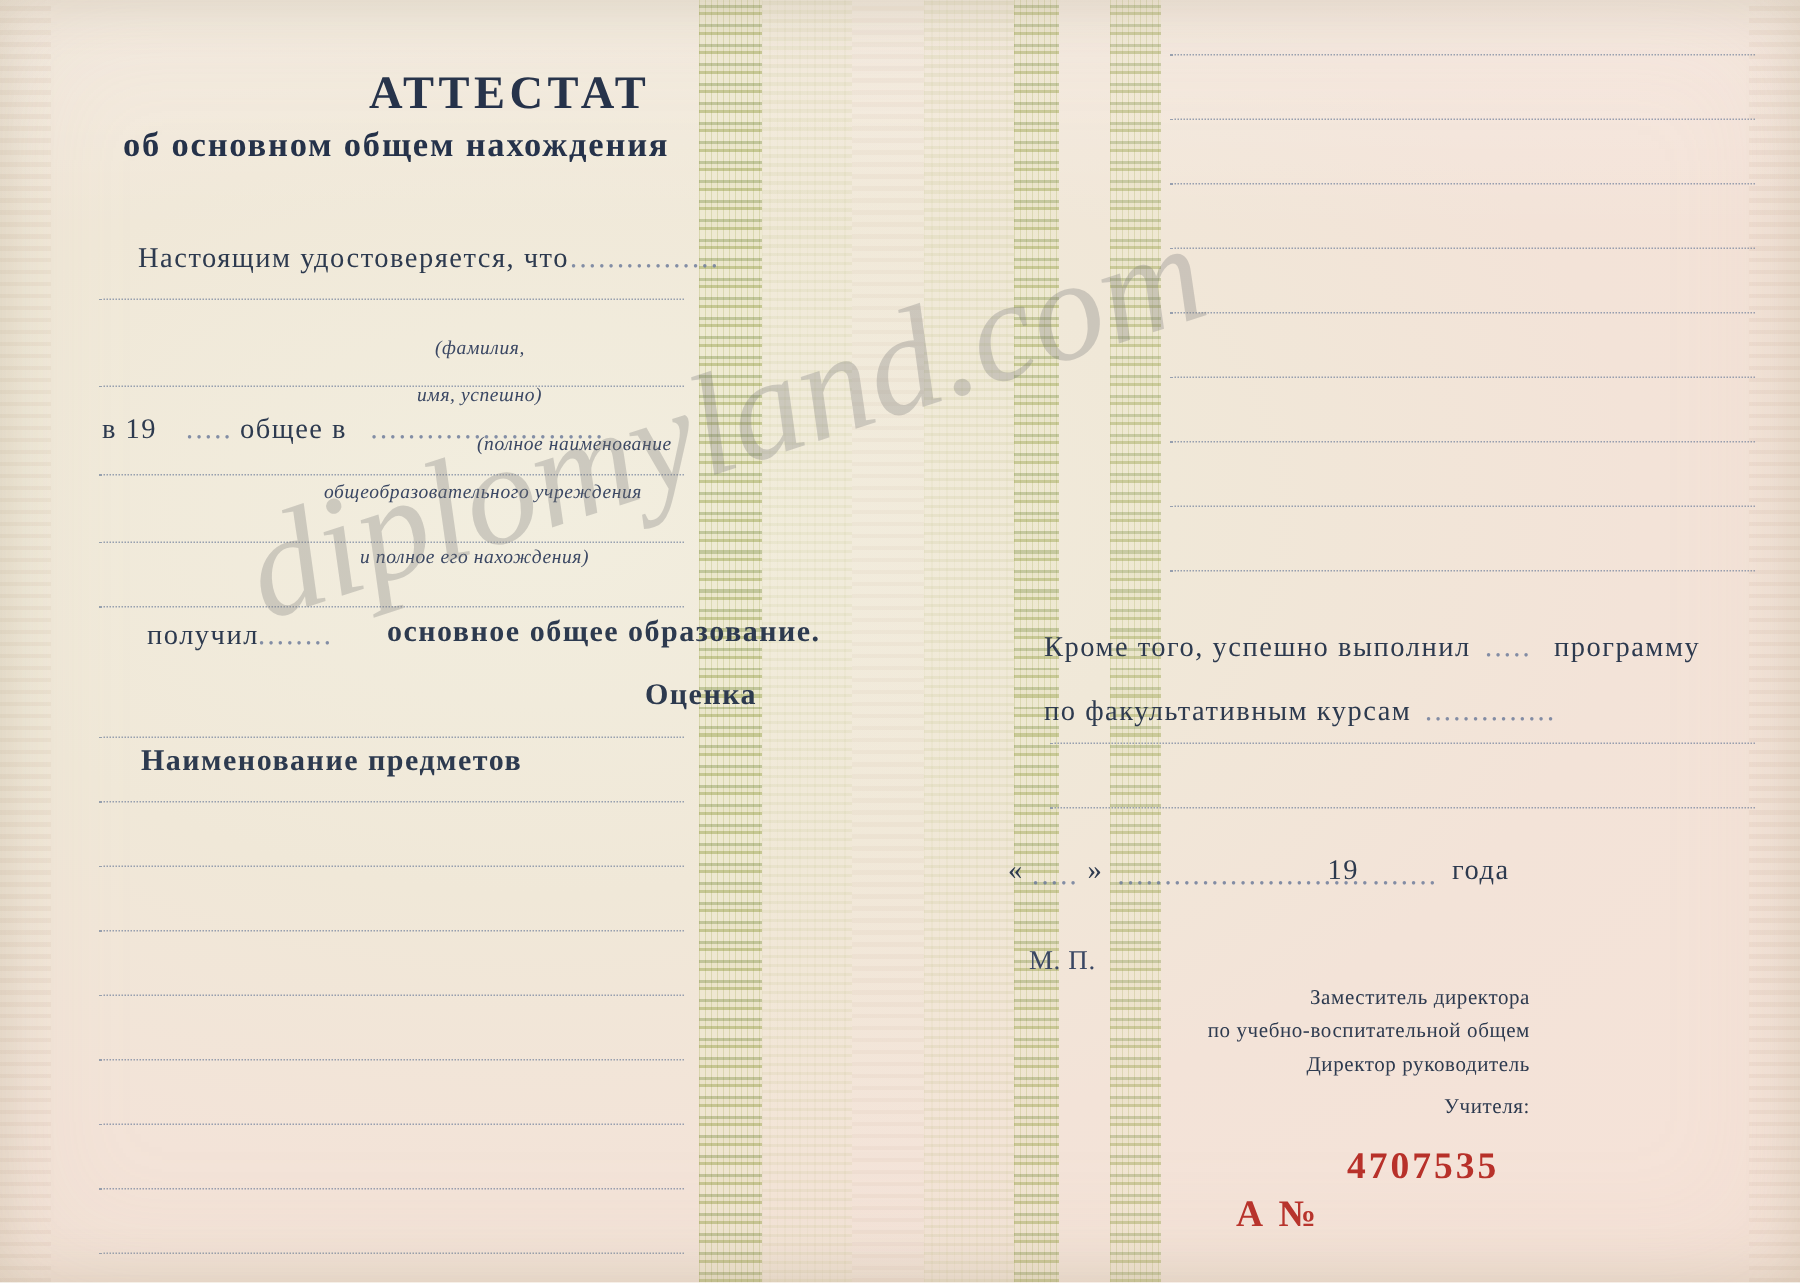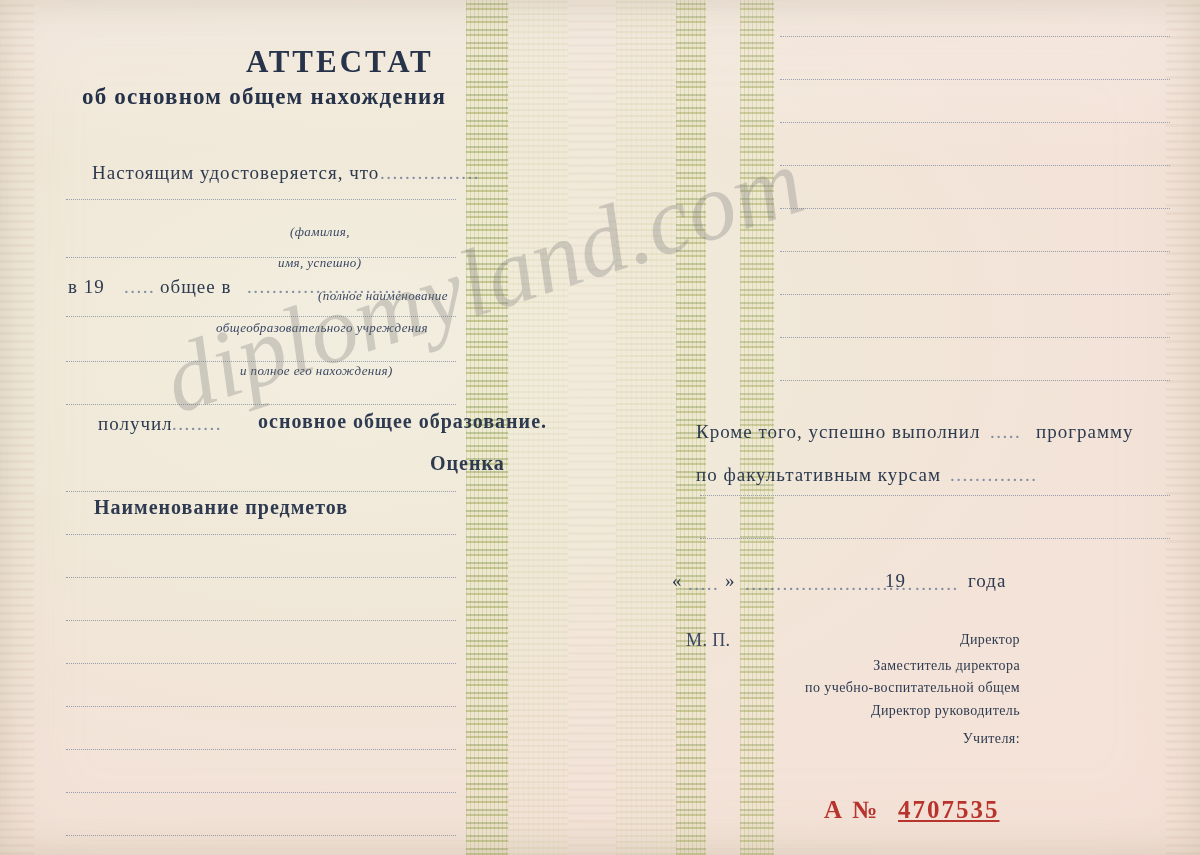--- a/index.html
+++ b/index.html
@@ -230,24 +230,23 @@
   <div class="txt body-lg" style="left:672px; top:570px;">«</div>
   <div class="txt body-lg dots" style="left:688px; top:573px;">.....</div>
   <div class="txt body-lg" style="left:725px; top:570px;">»</div>
   <div class="txt body-lg dots" style="left:745px; top:573px;">...........................</div>
   <div class="txt body-lg" style="left:885px; top:570px;">19</div>
   <div class="txt body-lg dots" style="left:915px; top:573px;">.......</div>
   <div class="txt body-lg" style="left:968px; top:570px;">года</div>
 
   <div class="txt hint-b" style="left:686px; top:630px; font-size:18px;">М. П.</div>
 
-  <div class="sig" style="position:absolute; left:700px; top:632px; width:320px;">Директор</div>
   <div class="sig" style="position:absolute; left:700px; top:658px; width:320px;">Заместитель директора</div>
   <div class="sig" style="position:absolute; left:700px; top:680px; width:320px;">по учебно-воспитательной общем</div>
   <div class="sig" style="position:absolute; left:700px; top:703px; width:320px;">Директор руководитель</div>
   <div class="sig" style="position:absolute; left:700px; top:731px; width:320px;">Учителя:</div>
 
   <div class="txt serial" style="left:824px; top:796px;">А  №</div>
-  <div class="txt serial" style="left:898px; top:796px;text-decoration:underline;">4707535</div>
+  <div class="txt serial" style="left:898px; top:764px;">4707535</div>
 
   <div id="watermark">diplomyland.com</div>
 
 </div>
 
 </body></html>

